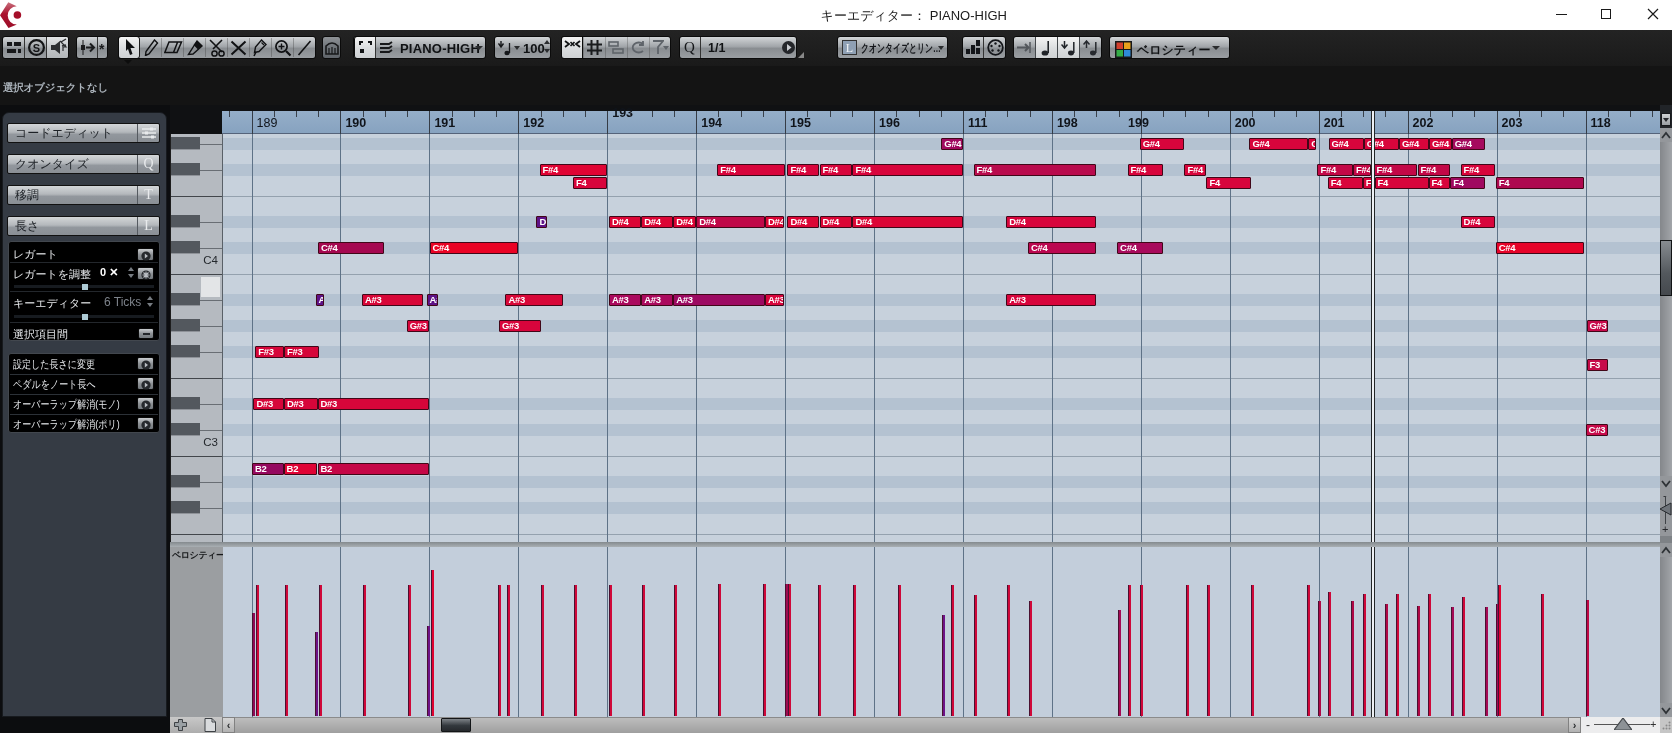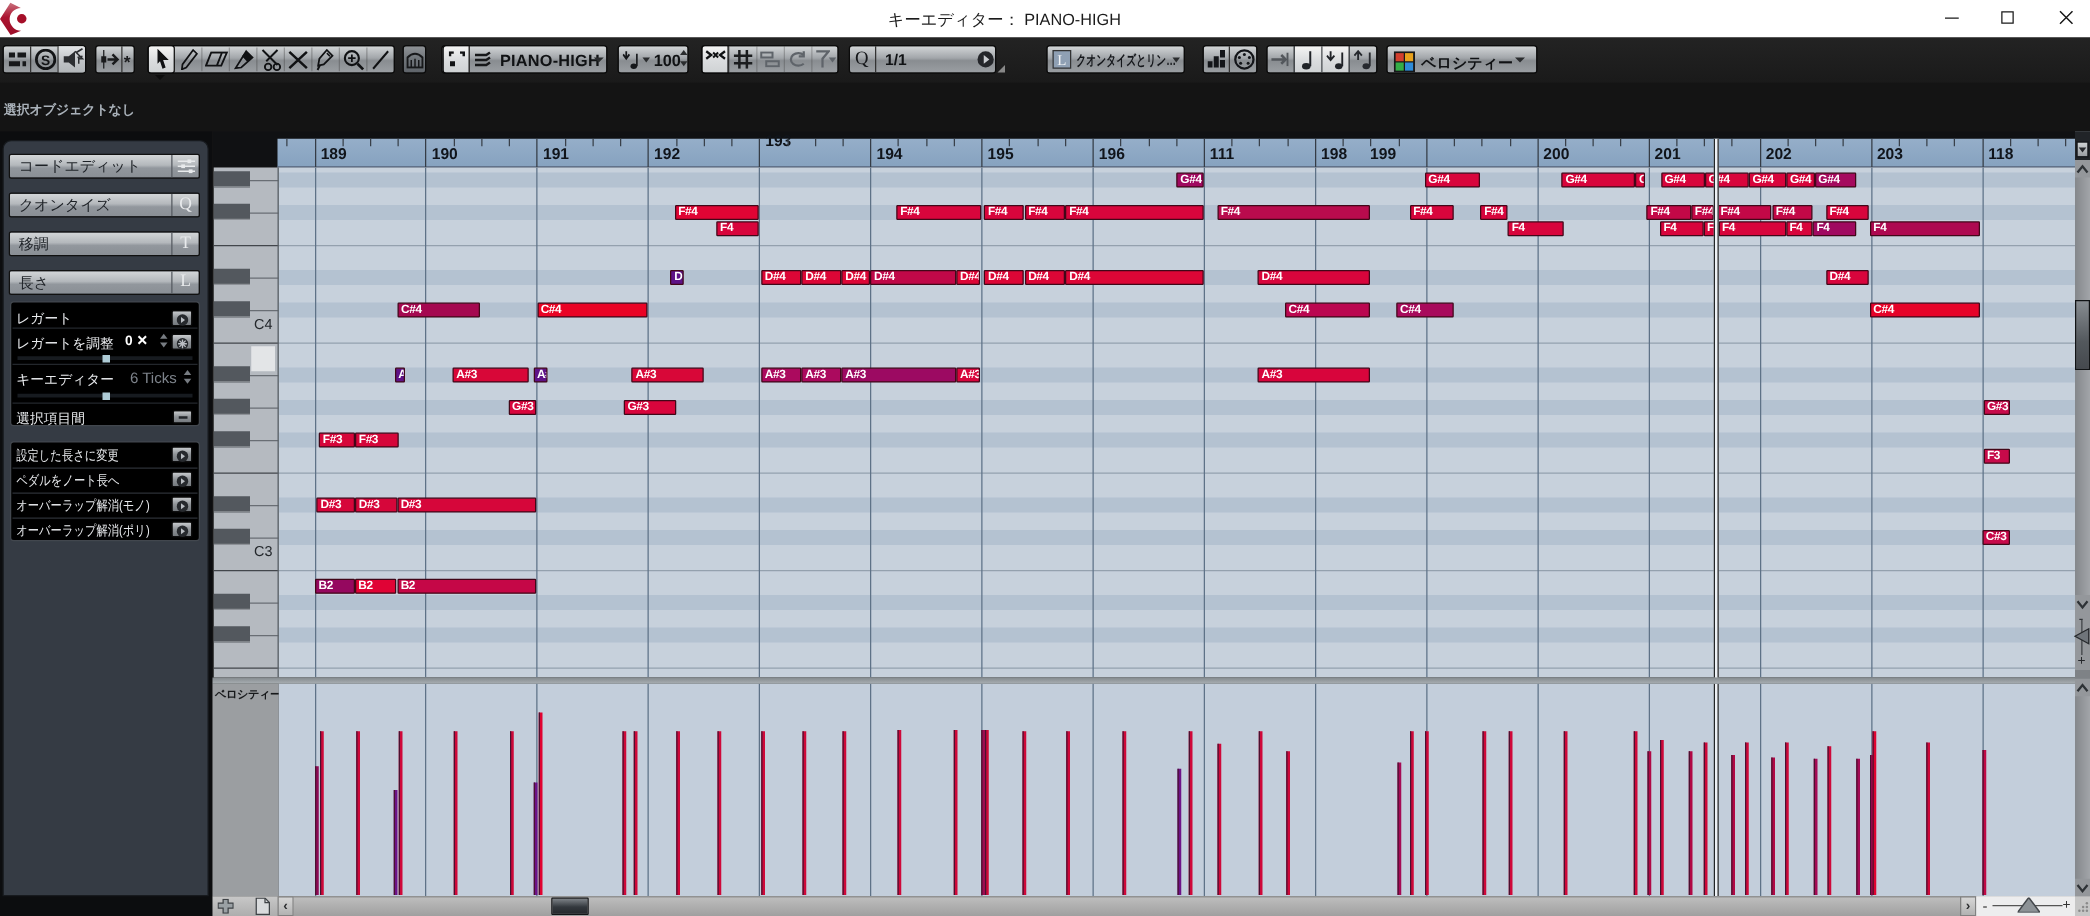--- a/index.html
+++ b/index.html
@@ -28,21 +28,21 @@
 <defs>
       <linearGradient id="lg" x1="0" y1="0" x2="0" y2="1">
 <stop offset="0" stop-color="#c9717e"></stop>
         <stop offset="0.45" stop-color="#ab1430"></stop>
         <stop offset="1" stop-color="#9c0e28"></stop>
 </linearGradient>
     </defs>
 <path d="M8.3 1.2 L16.7 5.3 A 9.1 9.1 0 0 0 16.9 23.5 L8.5 27 L0 14.2 Z" fill="url(#lg)"></path>
 <circle cx="17.4" cy="14" r="3.8" fill="#a50f29"></circle>
 </svg>
-<div class="a" style="left:600px;top:7px;width:407px;text-align:center;font-size:13px;color:#1b1b1b">キーエディター：  PIANO-HIGH</div>
+<div class="a" style="left:600px;top:7px;width:407px;text-align:right;font-size:13px;color:#1b1b1b">キーエディター：  PIANO-HIGH</div>
 <div class="a" style="left:1556px;top:14px;width:11px;height:1px;background:#1a1a1a"></div>
 <div class="a" style="left:1601px;top:9px;width:10px;height:10px;border:1px solid #1a1a1a"></div>
 <svg class="a" style="left:1647px;top:8px" width="12" height="12" viewBox="0 0 12 12">
 <path d="M1 1 L11 11 M11 1 L1 11" stroke="#1a1a1a" stroke-width="1.2"></path>
   </svg>
 <div class="a" style="left:0;top:30px;width:1672px;height:36px;background:linear-gradient(#232323,#1a1a1a)"></div>
 <div class="btn" style="left:2px;top:36px;width:67px;height:23px;"></div>
 <div class="a" style="left:24px;top:37px;width:1px;height:21px;background:#333"></div>
 <div class="a" style="left:46px;top:37px;width:1px;height:21px;background:#333"></div>
 <div class="a" style="left:47px;top:37px;width:21px;height:21px;border-radius:0 2px 2px 0;background:linear-gradient(#e3e5e7,#c0c3c6 55%,#b2b6b9)"></div>
@@ -314,41 +314,41 @@
 <div class="cbt" style="top:417px">
     <svg style="margin:1.5px auto 0;display:block" width="10" height="10" viewBox="0 0 10 10">
 <circle cx="5" cy="5" r="4.6" fill="#26292d"></circle>
       <path d="M3.8 2.6 L7 5 L3.8 7.4 Z" fill="#b9bdc2"></path>
     </svg>
   </div>
 <div class="a" style="left:170px;top:105px;width:1502px;height:29px;background:#101113"></div>
 <div class="a" style="left:222px;top:111px;width:1438px;height:23px;background:linear-gradient(#95aec9,#86a2bf)"></div>
 <div class="a" style="left:222px;top:133px;width:1438px;height:1px;background:#55637a"></div>
 <div class="a" style="left:251.5px;top:111px;width:1px;height:23px;background:#353c46"></div>
-<div class="a" style="left:256.5px;top:116px;font-size:12.5px;font-weight:bold;color:#10141a">189</div>
+<div class="a" style="left:256.5px;top:116px;font-size:12.5px;font-weight:normal;color:#10141a">189</div>
 <div class="a" style="left:340.4px;top:111px;width:1px;height:23px;background:#353c46"></div>
 <div class="a" style="left:345.4px;top:116px;font-size:12.5px;font-weight:bold;color:#10141a">190</div>
 <div class="a" style="left:429.4px;top:111px;width:1px;height:23px;background:#353c46"></div>
 <div class="a" style="left:434.4px;top:116px;font-size:12.5px;font-weight:bold;color:#10141a">191</div>
 <div class="a" style="left:518.3px;top:111px;width:1px;height:23px;background:#353c46"></div>
 <div class="a" style="left:523.3px;top:116px;font-size:12.5px;font-weight:bold;color:#10141a">192</div>
 <div class="a" style="left:607.2px;top:111px;width:1px;height:23px;background:#353c46"></div>
 <div class="a" style="left:612.2px;top:106px;font-size:12.5px;font-weight:bold;color:#10141a">193</div>
 <div class="a" style="left:696.2px;top:111px;width:1px;height:23px;background:#353c46"></div>
 <div class="a" style="left:701.2px;top:116px;font-size:12.5px;font-weight:bold;color:#10141a">194</div>
 <div class="a" style="left:785.1px;top:111px;width:1px;height:23px;background:#353c46"></div>
 <div class="a" style="left:790.1px;top:116px;font-size:12.5px;font-weight:bold;color:#10141a">195</div>
 <div class="a" style="left:874.0px;top:111px;width:1px;height:23px;background:#353c46"></div>
 <div class="a" style="left:879.0px;top:116px;font-size:12.5px;font-weight:bold;color:#10141a">196</div>
 <div class="a" style="left:962.9px;top:111px;width:1px;height:23px;background:#353c46"></div>
 <div class="a" style="left:967.9px;top:116px;font-size:12.5px;font-weight:bold;color:#10141a">111</div>
 <div class="a" style="left:1051.9px;top:111px;width:1px;height:23px;background:#353c46"></div>
 <div class="a" style="left:1056.9px;top:116px;font-size:12.5px;font-weight:bold;color:#10141a">198</div>
 <div class="a" style="left:1140.8px;top:111px;width:1px;height:23px;background:#353c46"></div>
-<div class="a" style="left:1096px;top:116px;font-size:12.5px;font-weight:bold;color:#10141a">199</div>
+<div class="a" style="left:1128px;top:116px;font-size:12.5px;font-weight:bold;color:#10141a">199</div>
 <div class="a" style="left:1229.7px;top:111px;width:1px;height:23px;background:#353c46"></div>
 <div class="a" style="left:1234.7px;top:116px;font-size:12.5px;font-weight:bold;color:#10141a">200</div>
 <div class="a" style="left:1318.7px;top:111px;width:1px;height:23px;background:#353c46"></div>
 <div class="a" style="left:1323.7px;top:116px;font-size:12.5px;font-weight:bold;color:#10141a">201</div>
 <div class="a" style="left:1407.6px;top:111px;width:1px;height:23px;background:#353c46"></div>
 <div class="a" style="left:1412.6px;top:116px;font-size:12.5px;font-weight:bold;color:#10141a">202</div>
 <div class="a" style="left:1496.5px;top:111px;width:1px;height:23px;background:#353c46"></div>
 <div class="a" style="left:1501.5px;top:116px;font-size:12.5px;font-weight:bold;color:#10141a">203</div>
 <div class="a" style="left:1585.5px;top:111px;width:1px;height:23px;background:#353c46"></div>
 <div class="a" style="left:1590.5px;top:116px;font-size:12.5px;font-weight:bold;color:#10141a">118</div>

